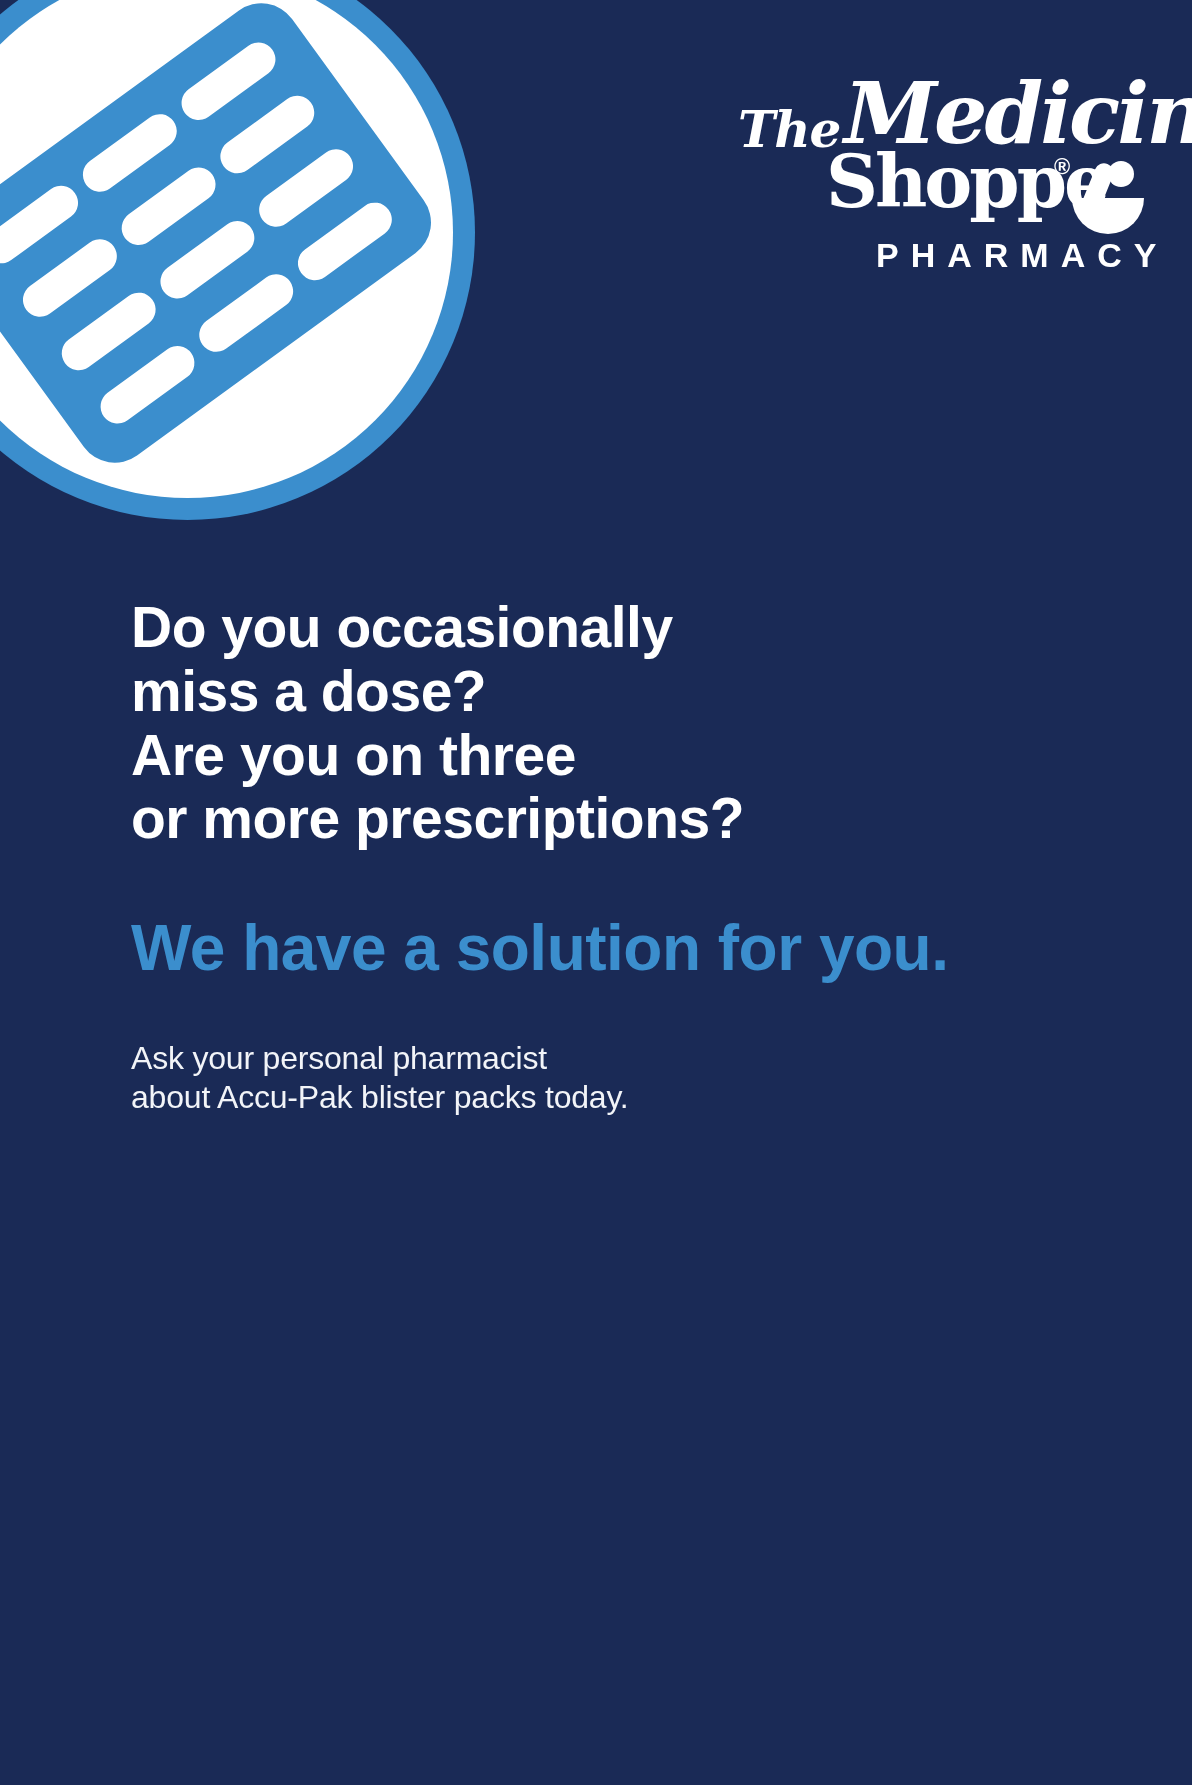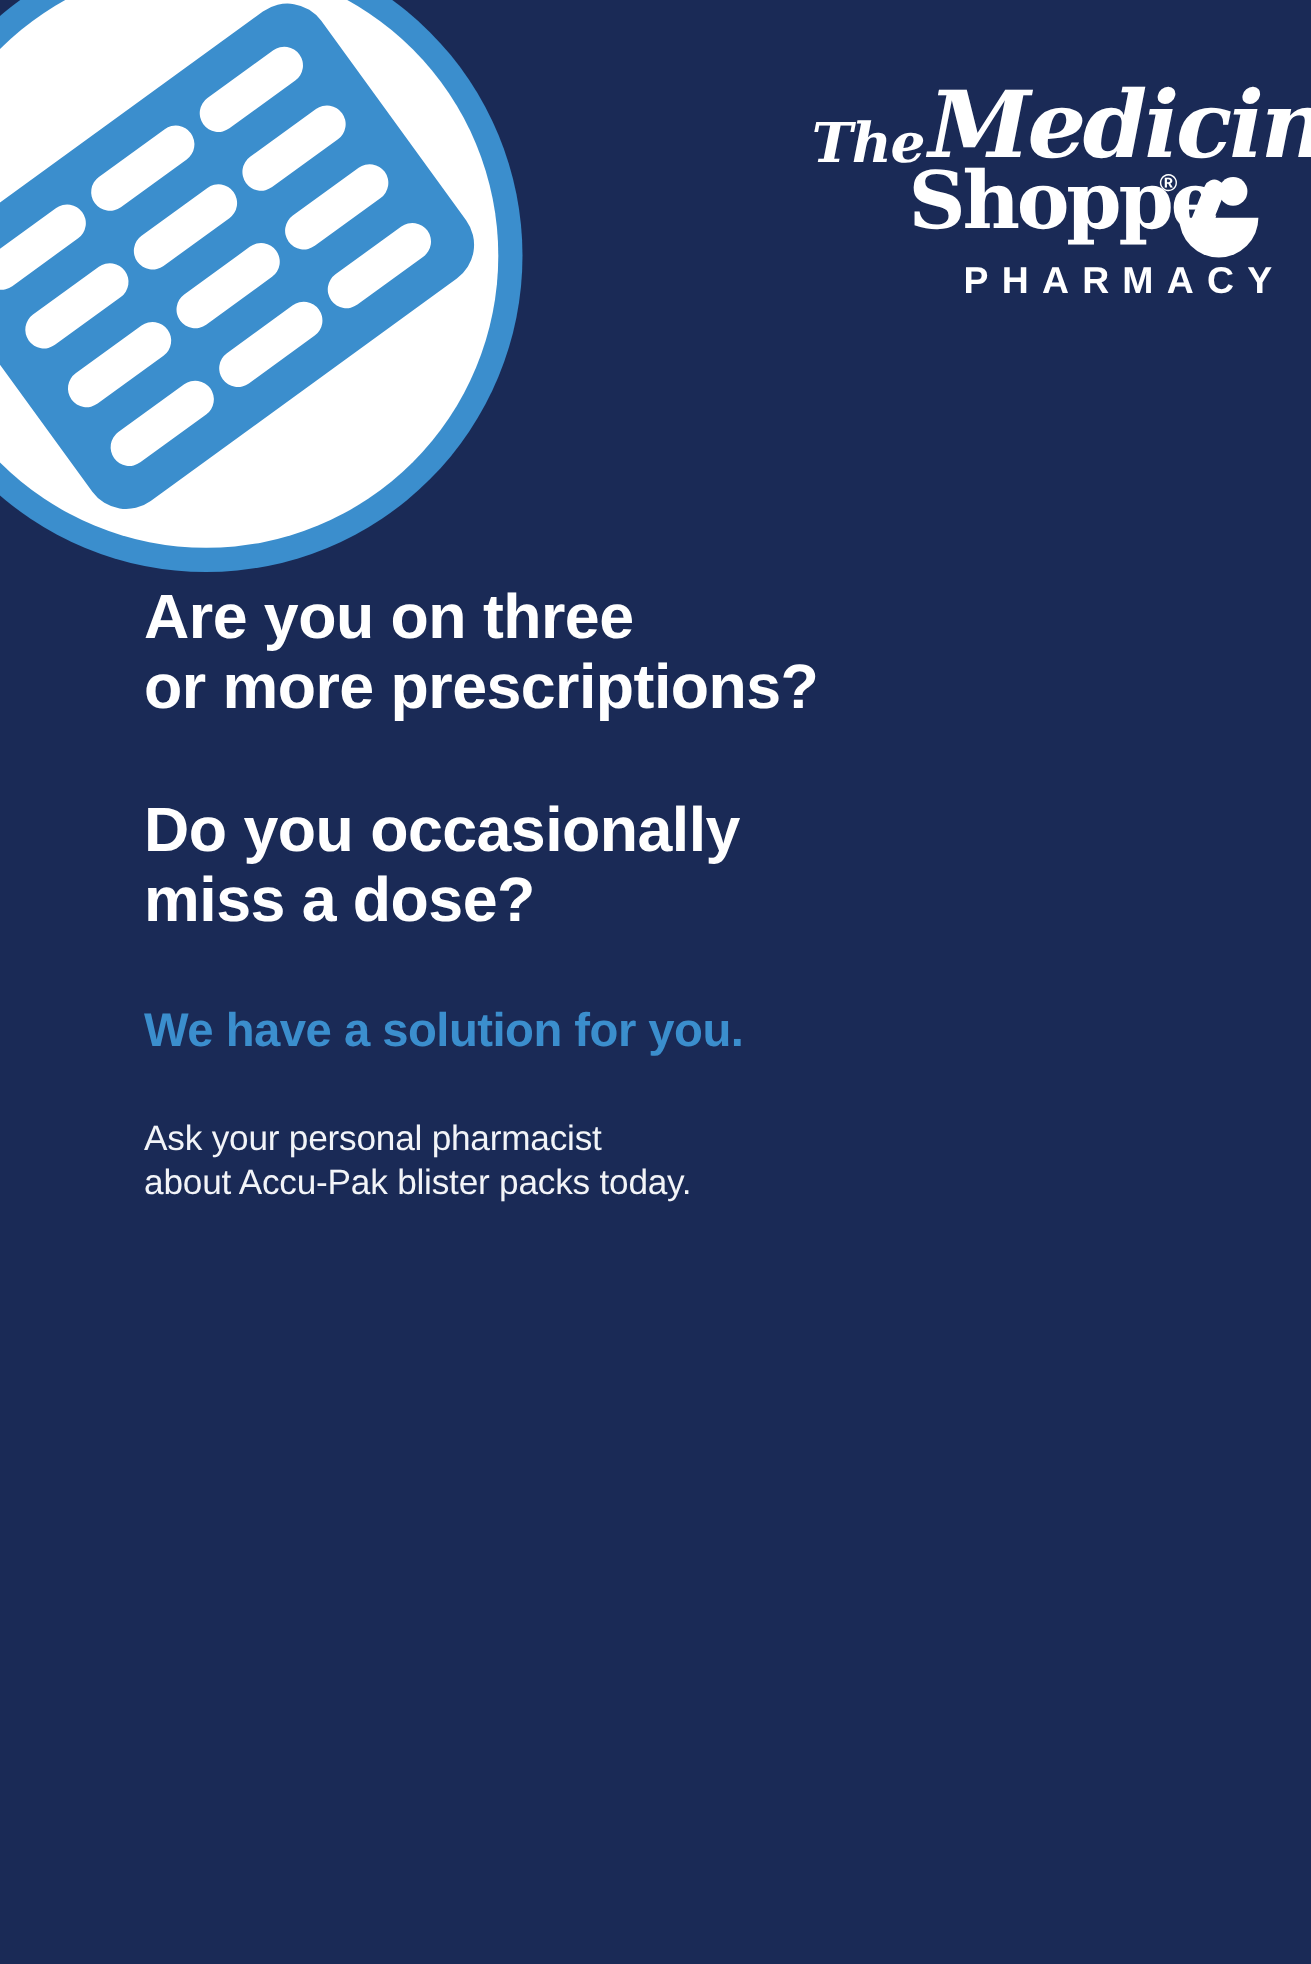--- a/index.html
+++ b/index.html
@@ -182,21 +182,21 @@
     margin: 0;
     white-space: pre-line;
   }
   .headline.second {
     margin-top: 66px;
   }
   .accent-line {
     color: #3b8ecd;
     font-family: "Liberation Sans", sans-serif;
     font-weight: 700;
-    font-size: 43px;
+    font-size: 64px;
     line-height: 1.12;
     letter-spacing: -0.5px;
     margin: 0;
     margin-top: 62px;
   }
   .body-copy {
     color: #f2f4f8;
     font-family: "Liberation Sans", sans-serif;
     font-weight: 400;
     font-size: 32px;
@@ -255,23 +255,23 @@
     <span class="logo-reg">®</span>
     <span class="mortar">
       <span class="mortar-bowl"></span>
       <span class="mortar-pestle"></span>
       <span class="mortar-pestle-knob"></span>
     </span>
     <span class="logo-pharmacy">PHARMACY</span>
   </div>
 
   <div class="content">
+    <p class="headline second">Do you occasionally
+miss a dose?</p>
     <p class="headline">Are you on three
 or more prescriptions?</p>
-    <p class="headline second">Do you occasionally
-miss a dose?</p>
     <p class="accent-line">We have a solution for you.</p>
     <p class="body-copy">Ask your personal pharmacist
 about Accu-Pak blister packs today.</p>
   </div>
 
 
 </div>
 
 </body></html>

